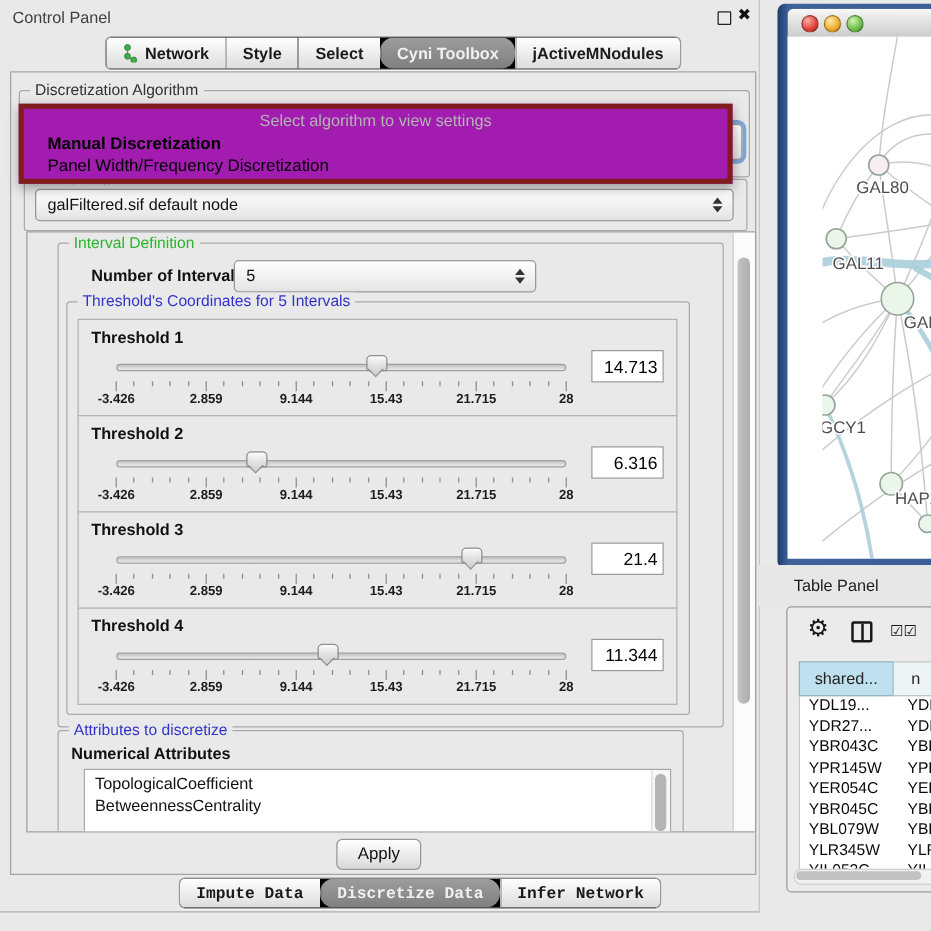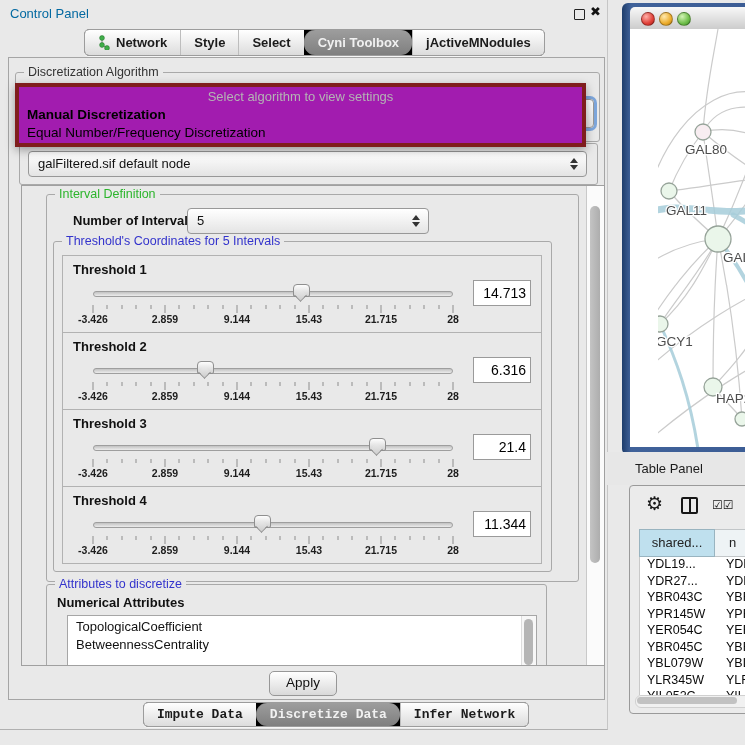--- a/index.html
+++ b/index.html
@@ -1,21 +1,21 @@
 <!DOCTYPE html>
 <html><head>
 <meta charset="utf-8">
 <style>
   html,body{margin:0;padding:0;}
   body{width:745px;height:745px;overflow:hidden;font-family:"Liberation Sans","DejaVu Sans",sans-serif;background:#e6e6e6;}
   #frame{position:relative;width:745px;height:745px;background:#e9e9e9;overflow:hidden;}
 
   
   #control-panel{position:absolute;left:0;top:0;width:607px;height:729px;border-right:1px solid #c6c6c6;border-bottom:1px solid #b0b0b0;background:#e9e9e9;}
-  .cp-title{position:absolute;left:10px;top:6px;font-size:13px;color:#0369a1;}
+  .cp-title{position:absolute;left:10px;top:6px;font-size:13px;color:#404040;}
   .float-box{position:absolute;left:574px;top:9px;width:9px;height:9px;border:1.5px solid #222;border-radius:1px;background:transparent;}
   .close-x{position:absolute;left:590px;top:4px;font-size:13px;font-weight:700;color:#111;}
 
   
   .seg{position:absolute;display:flex;border:1px solid #9c9c9c;border-radius:5px;overflow:hidden;background:#000000;height:25px;box-shadow:0 1px 0 rgba(255,255,255,.6);}
   .seg .item{padding:0 13px;line-height:25px;font-size:13px;font-weight:700;color:#1b1b1b;border-left:1px solid #bdbdbd;background:linear-gradient(#ffffff,#dcdcdc);display:flex;align-items:center;gap:5px;white-space:nowrap;}
   .seg .item:first-child{border-left:none;}
   .seg .item.selected{background:linear-gradient(#9d9d9d,#7f7f7f);color:#f1f1f1;border-left-color:#8a8a8a;border-radius:11px;}
   #top-tabs{left:84px;top:29px;}
   #bottom-tabs{left:143px;top:702px;height:23px;font-family:Liberation Mono, monospace;}
@@ -36,21 +36,21 @@
   .stepper{position:absolute;right:7px;top:50%;transform:translateY(-50%);width:9px;height:12px;}
   .stepper i{position:absolute;left:0;width:0;height:0;border-left:4.5px solid transparent;border-right:4.5px solid transparent;}
   .stepper .up{top:0;border-bottom:5px solid #333;}
   .stepper .dn{bottom:0;border-top:5px solid #333;}
 
   
   #combo-behind{box-shadow:0 0 0 3px rgba(106,154,216,.85);z-index:1;}
   
   #popup{position:absolute;left:6px;top:25px;width:563px;height:56px;background:#a21caf;border:4px solid #7f1d1d;box-shadow:0 3px 9px rgba(0,0,0,.35);z-index:5;}
   #popup .hint{height:19px;line-height:20px;text-align:center;color:#b4b4b4;font-size:13px;}
-  #popup .opt{height:18px;line-height:18px;padding-left:8px;font-size:13.5px;color:#000;white-space:nowrap;}
+  #popup .opt{height:18px;line-height:18px;padding-left:19px;font-size:13.5px;color:#000;white-space:nowrap;}
   #popup .opt.bold{font-weight:700;}
 
   
   #viewport{position:absolute;left:12px;top:127px;width:582px;height:479px;border:1px solid #a0a0a0;background:#e9e9e9;overflow:hidden;}
   #vscroll{position:absolute;right:0;top:0;bottom:0;width:17px;background:#fbfbfb;border-left:1px solid #c9c9c9;}
   #vscroll .thumb{position:absolute;left:3px;top:20px;width:10px;height:357px;background:linear-gradient(to right,#c4c4c4,#adadad);border-radius:5px;}
 
   
   .bold-label{position:absolute;font-size:13px;font-weight:700;color:#111;white-space:nowrap;}
 
@@ -154,21 +154,21 @@
         <span class="stepper">
             <i class="up"></i>
             <i class="dn"></i>
           </span>
       </div>
 
       <div id="popup">
         <div class="hint">Select algorithm to view settings</div>
         <div id="popup-options">
             <div class="opt bold">Manual Discretization</div>
-            <div class="opt">Equal Number/Frequency Discretization</div>
+            <div class="opt">Panel Width/Frequency Discretization</div>
           </div>
       </div>
 
       <div class="group" style="left:10px;top:85px;width:577px;height:40px;">
         <span class="gtitle">Table Data</span>
         <div class="combo" style="left:8px;top:7px;width:557px;height:24px;">
           <span class="cval">galFiltered.sif default node</span>
           <span class="stepper">
               <i class="up"></i>
               <i class="dn"></i>

